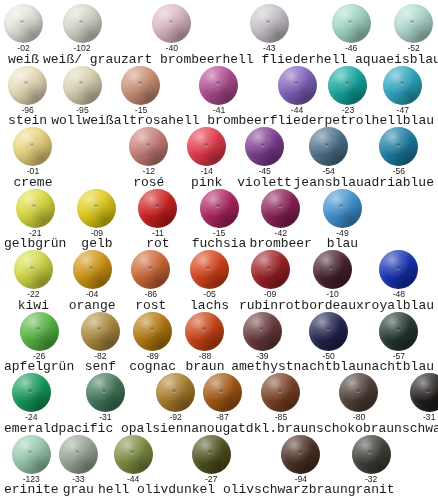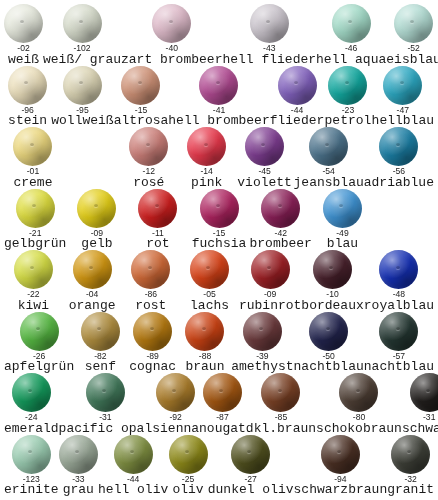--- a/index.html
+++ b/index.html
@@ -538,29 +538,20 @@
       <div class="swatch-cell">
         <div class="bead" title="hell oliv" style="background-color: rgb(127, 143, 65);">
           <div class="hole"></div>
         </div>
         <div class="swatch-label">
           <span class="swatch-code">-44</span>
           <span class="swatch-name">hell oliv</span>
         </div>
       </div>
       <div class="swatch-cell">
-        <div class="bead" title="oliv" style="background-color: rgb(143, 139, 26);">
-          <div class="hole"></div>
-        </div>
-        <div class="swatch-label">
-          <span class="swatch-code">-25</span>
-          <span class="swatch-name">oliv</span>
-        </div>
-      </div>
-      <div class="swatch-cell">
         <div class="bead" title="dunkel oliv" style="background-color: rgb(81, 81, 31);">
           <div class="hole"></div>
         </div>
         <div class="swatch-label">
           <span class="swatch-code">-27</span>
           <span class="swatch-name">dunkel oliv</span>
         </div>
       </div>
       <div class="swatch-cell">
         <div class="bead" title="schwarzbraun" style="background-color: rgb(75, 48, 36);">

